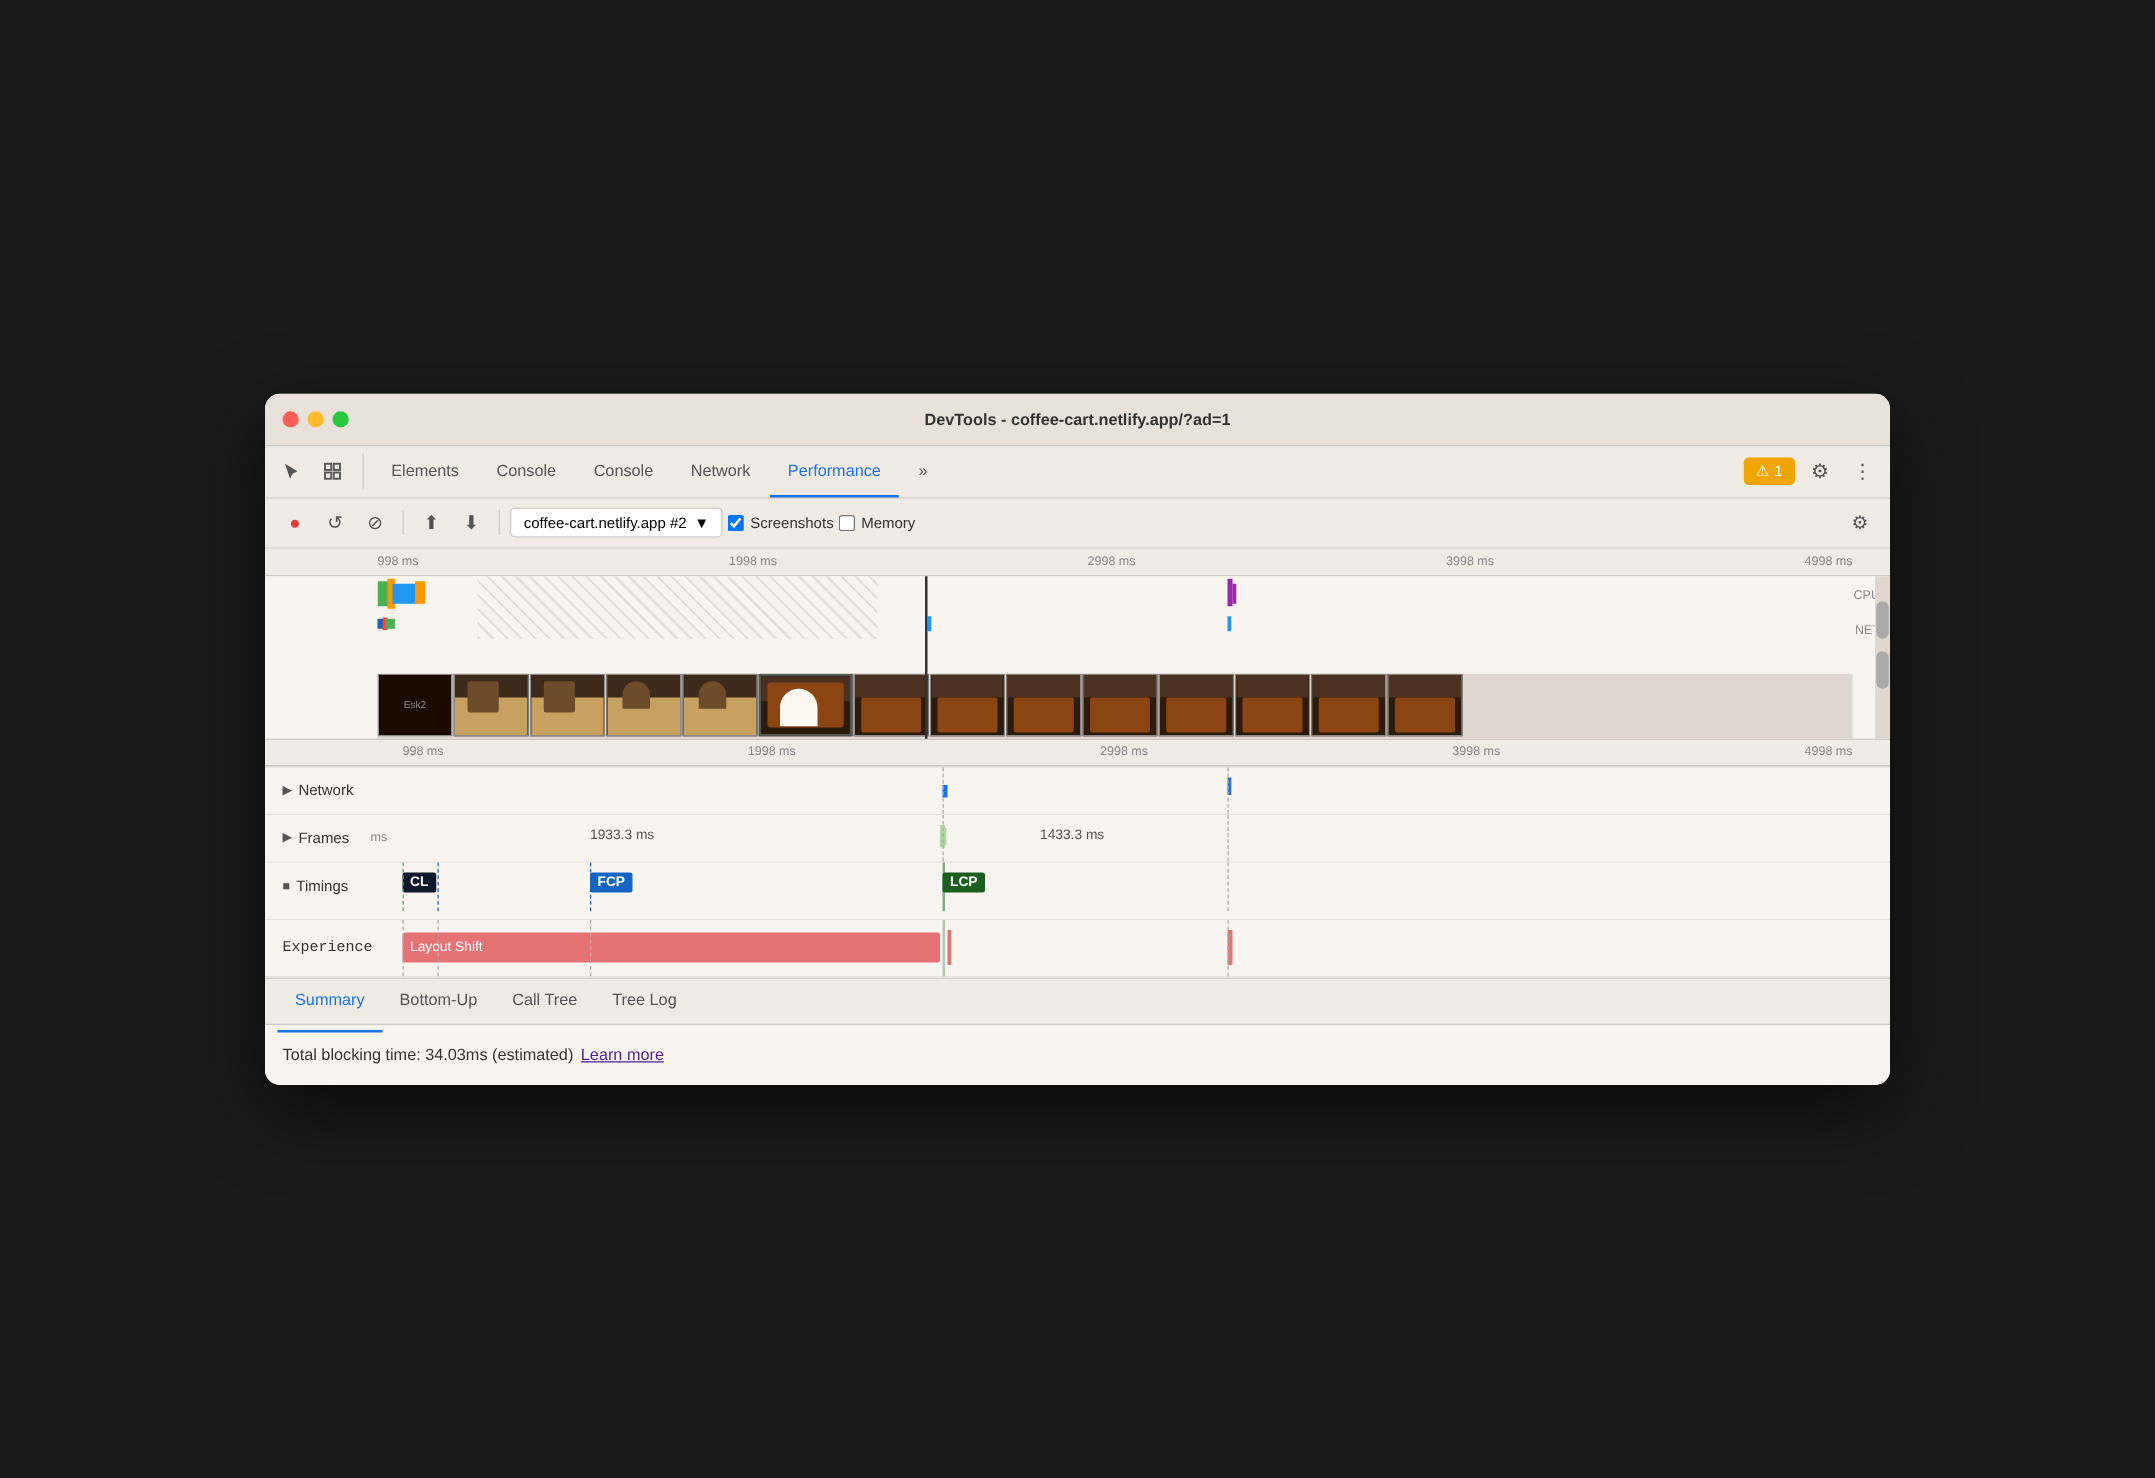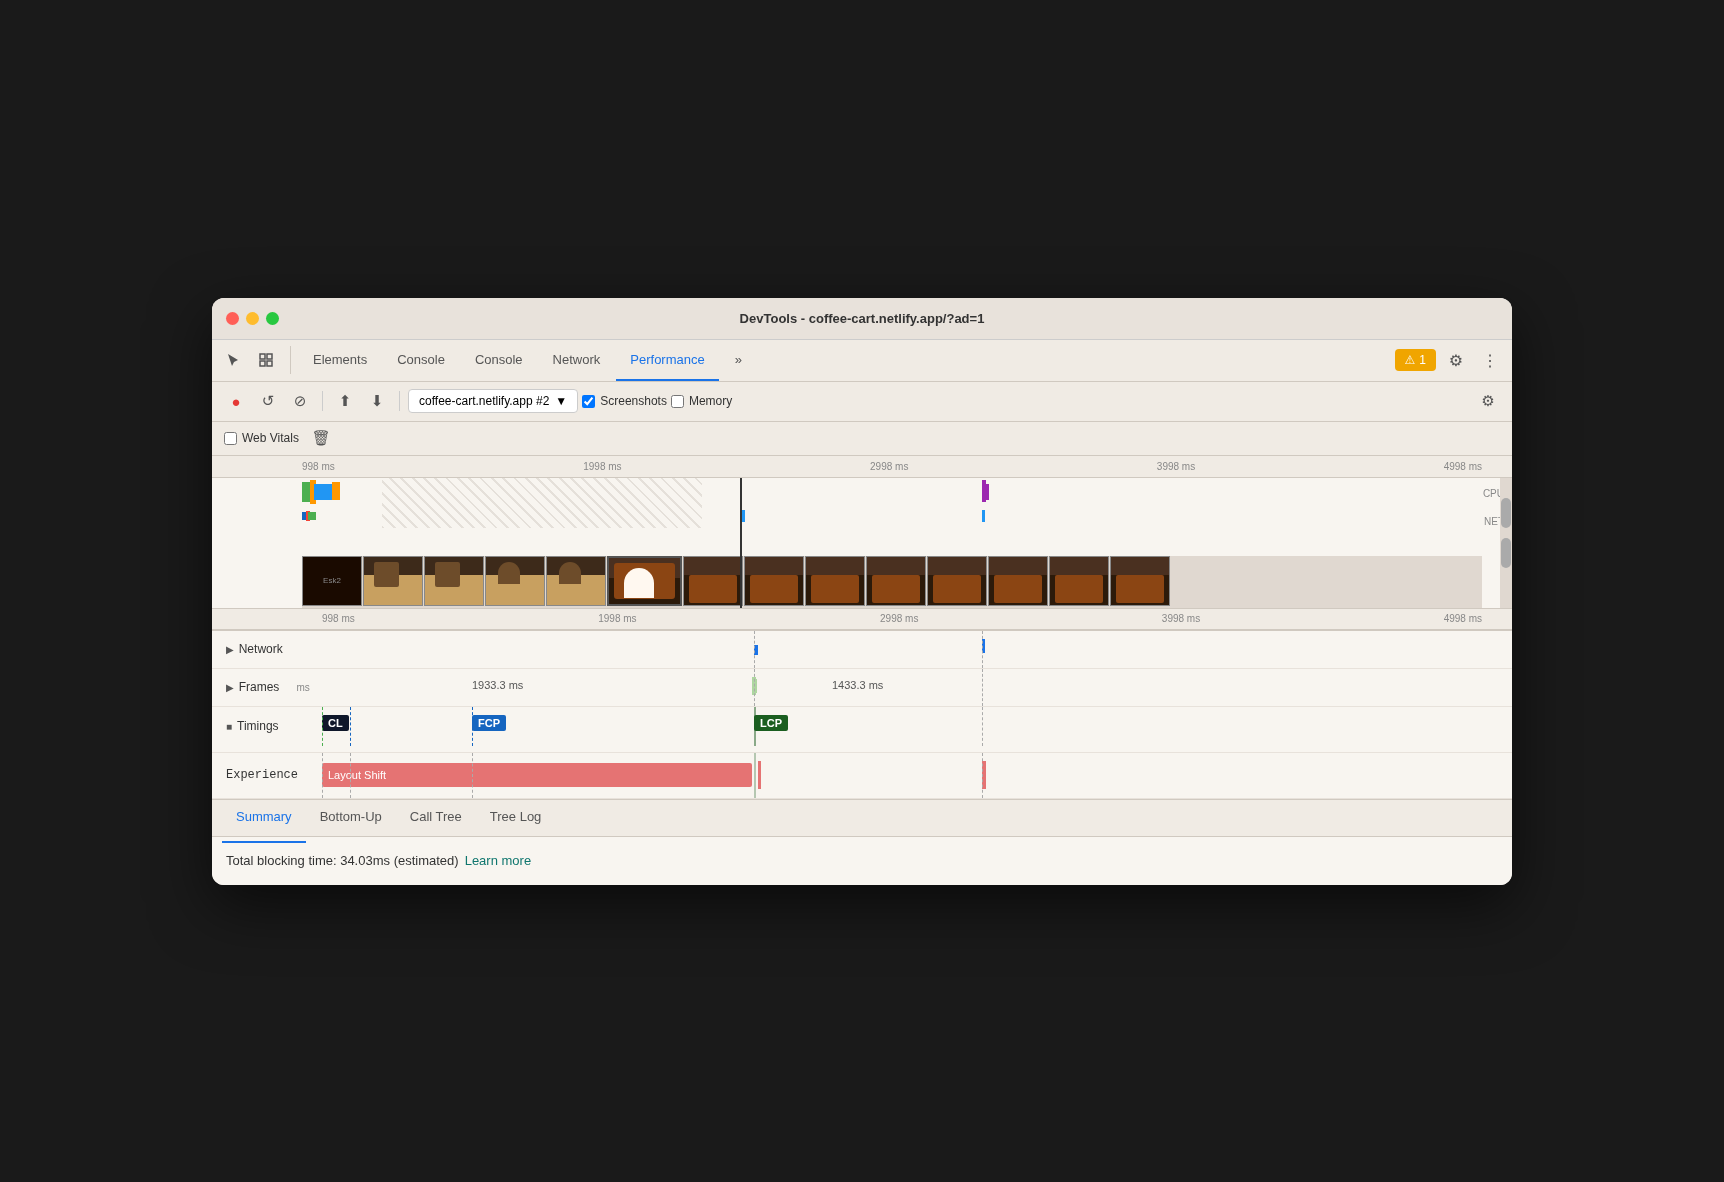--- a/index.html
+++ b/index.html
@@ -280,21 +280,22 @@
       height: 48px;
       background: #f8f5f0;
       display: flex;
       align-items: center;
       padding: 0 14px;
       font-size: 13px;
       color: #333;
       gap: 6px;
     }
     .learn-more-link {
-      color: #0f766e;
+      color: #4c1d95;
+      text-decoration: underline;
       cursor: pointer;
     }
 
     
     .hatched {
       background-image: repeating-linear-gradient(
         45deg,
         rgba(180,170,160,0.4) 0px,
         rgba(180,170,160,0.4) 2px,
         transparent 2px,
@@ -425,27 +426,20 @@
       <input type="checkbox" checked="" style="">
       <span>Screenshots</span>
     </label>
     <label class="checkbox-label">
       <input type="checkbox" style="">
       <span>Memory</span>
     </label>
     <button class="toolbar-btn toolbar-settings">⚙</button>
   </div>
 
-  <div class="web-vitals-bar">
-    <label class="checkbox-label">
-      <input type="checkbox" style="">
-      <span>Web Vitals</span>
-    </label>
-    <button class="toolbar-btn">🗑</button>
-  </div>
 
   <div class="timeline-area">
 
     <div class="timeline-ruler" style="position:relative;">
       <div style="position:absolute; left:90px; right:30px; display:flex; justify-content:space-between; font-size:10px; color:#888;">
         <span>998 ms</span>
         <span>1998 ms</span>
         <span>2998 ms</span>
         <span>3998 ms</span>
         <span>4998 ms</span>

